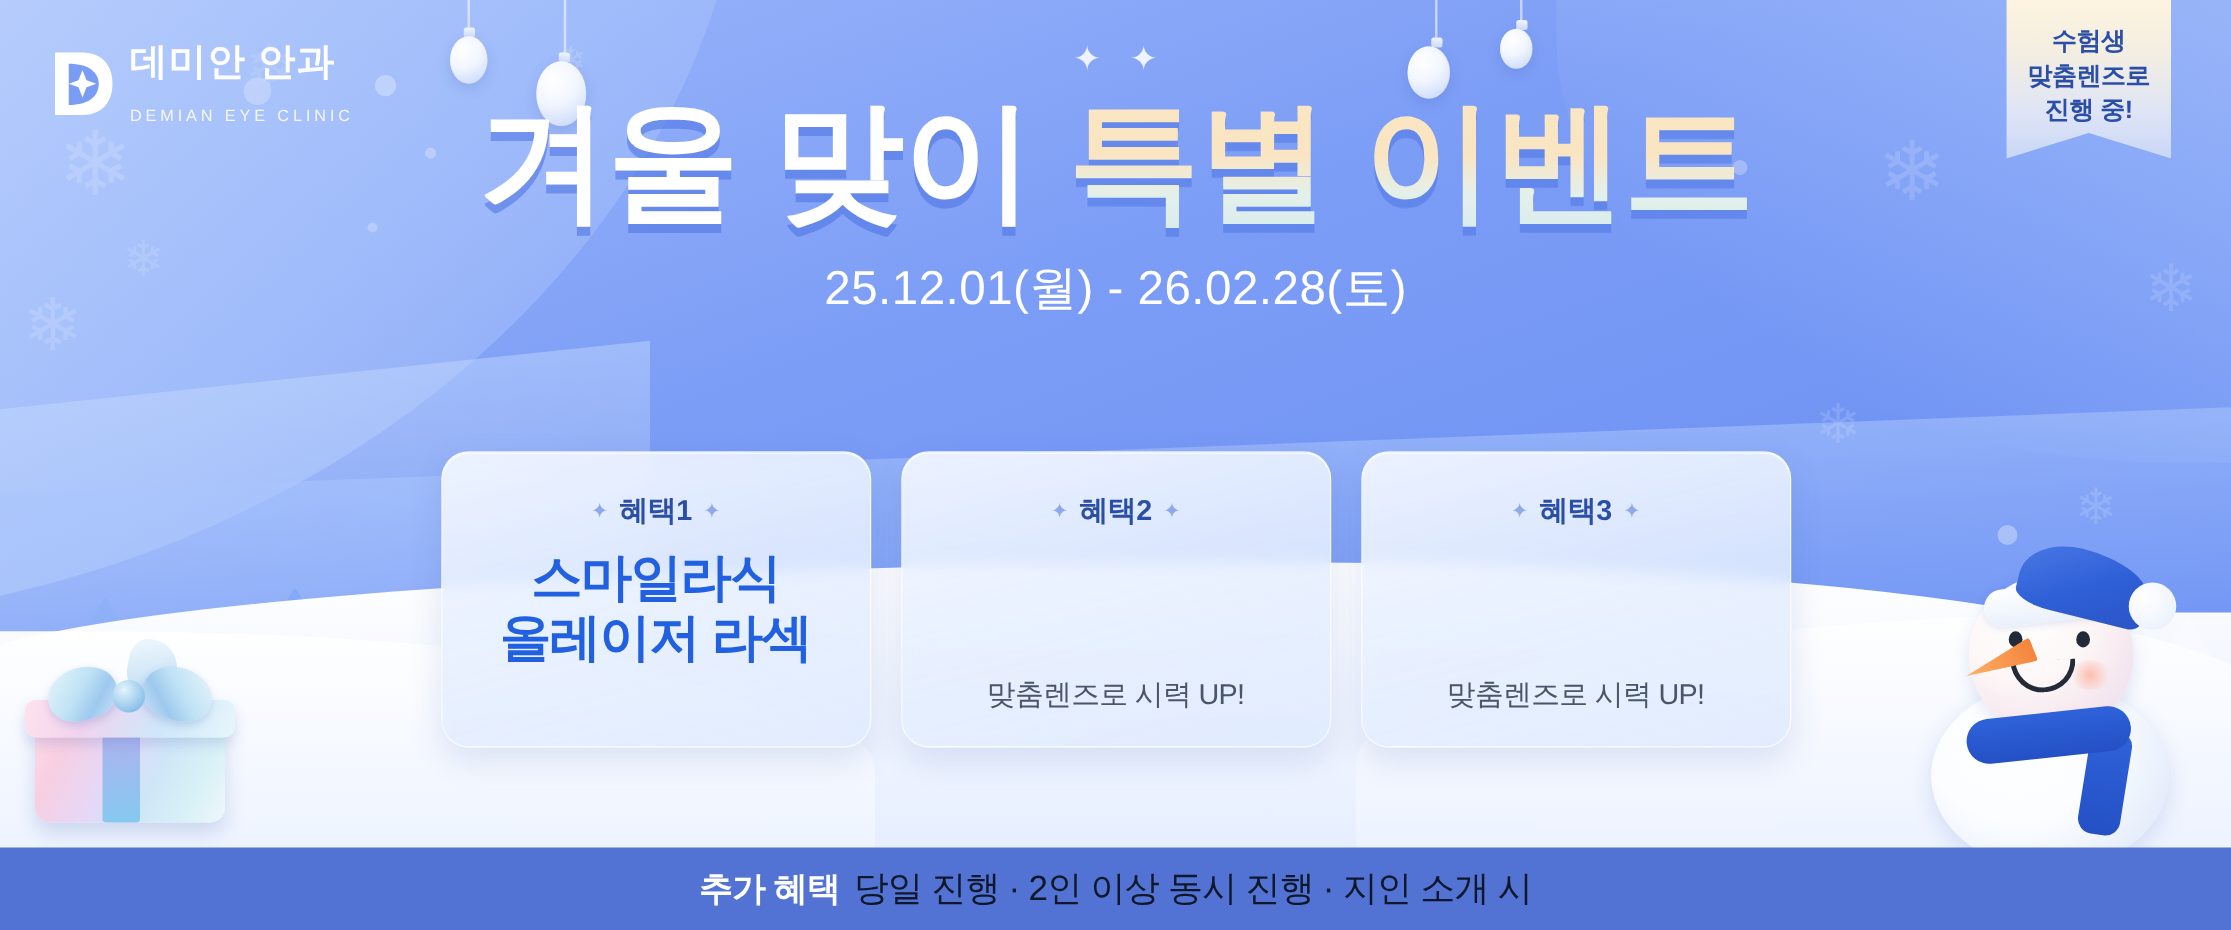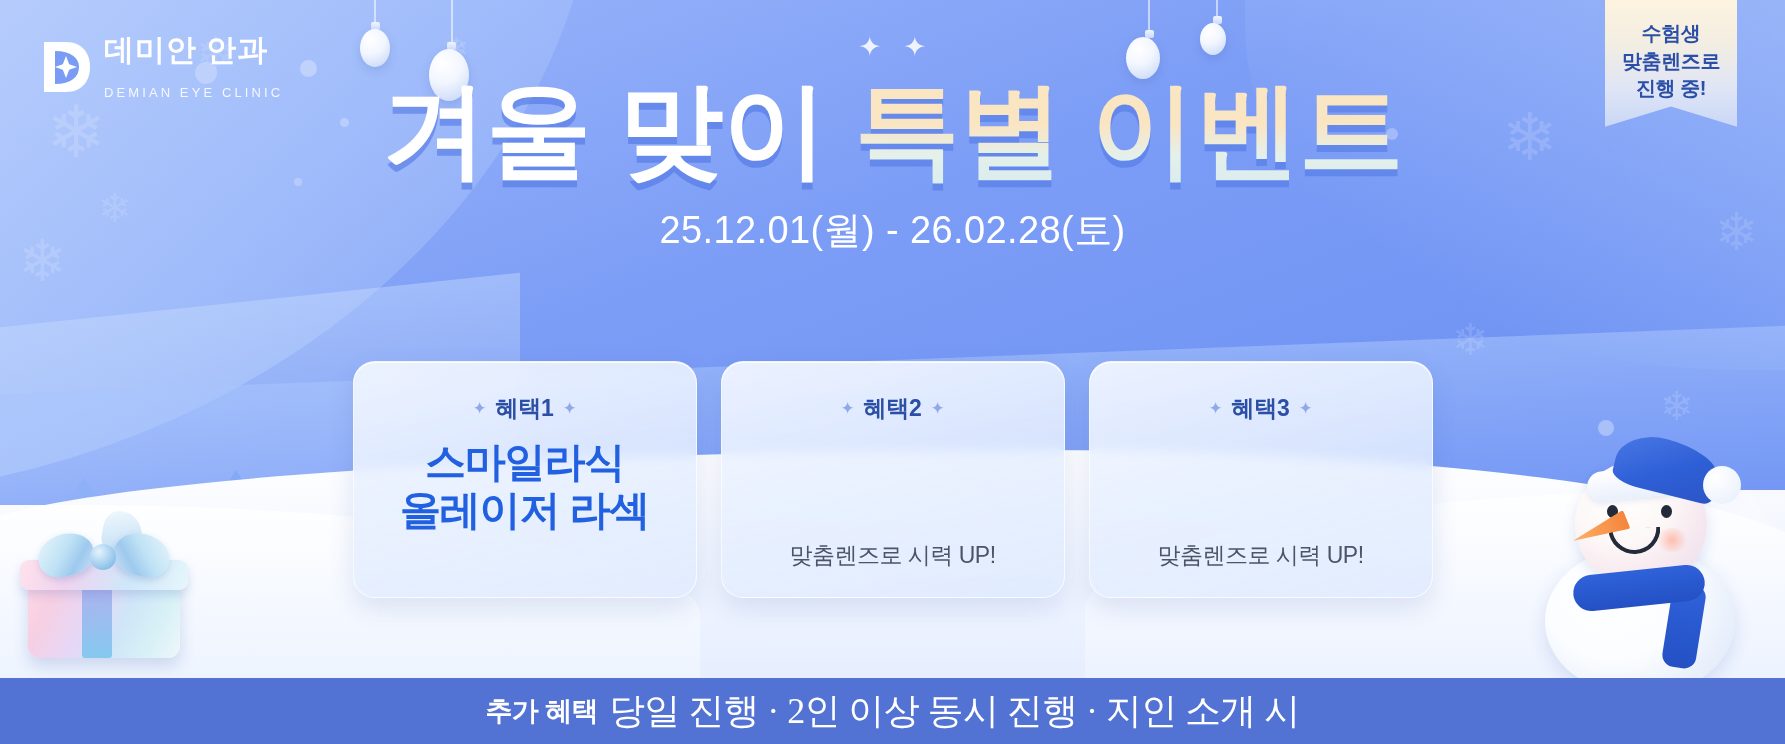--- a/index.html
+++ b/index.html
@@ -188,21 +188,21 @@
   }
 
   
   .footer{
     position:absolute; left:0; right:0; bottom:0; height:66px;
     background:#5273d4;
     display:flex; align-items:center; justify-content:center; gap:11px;
     z-index:10;
   }
   .footer .lbl{ color:#fff; font-weight:700; font-size:27px; letter-spacing:-.6px; }
-  .footer .txt{ color:#ffffff; font-weight:400; font-size:36px; letter-spacing:-.6px;font-family:Liberation Serif, serif; }
+  .footer .txt{ color:#0f172a; font-weight:400; font-size:28px; letter-spacing:-.6px; }
 
   
   .gift{ position:absolute; left:18px; bottom:86px; width:175px; height:140px; z-index:8; }
   .gift .gbody{
     position:absolute; left:10px; bottom:0; width:152px; height:86px;
     border-radius:12px;
     background:linear-gradient(115deg,#ffd9e6 0%,#f7cfe2 18%,#e7d7f6 40%,#cfe6f8 62%,#d8f1f6 82%,#eef7fb 100%);
     box-shadow:0 8px 16px rgba(60,95,175,.2);
   }
   .gift .glid{

